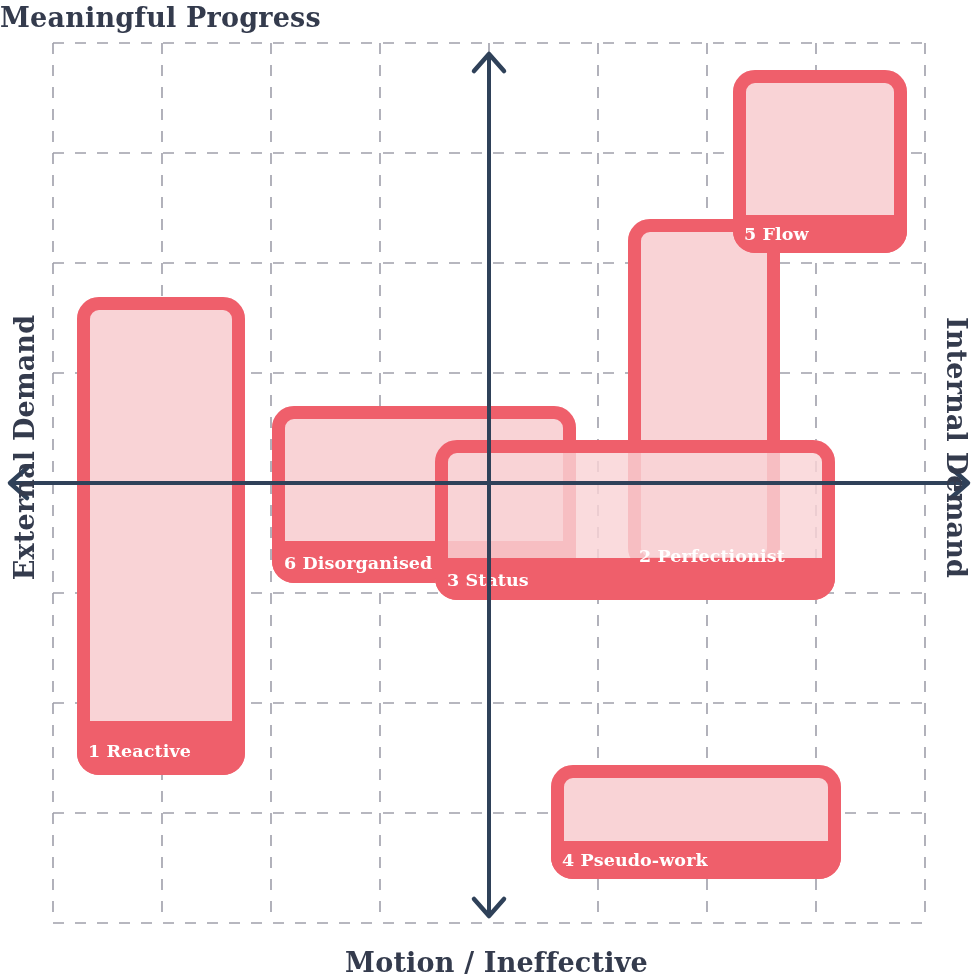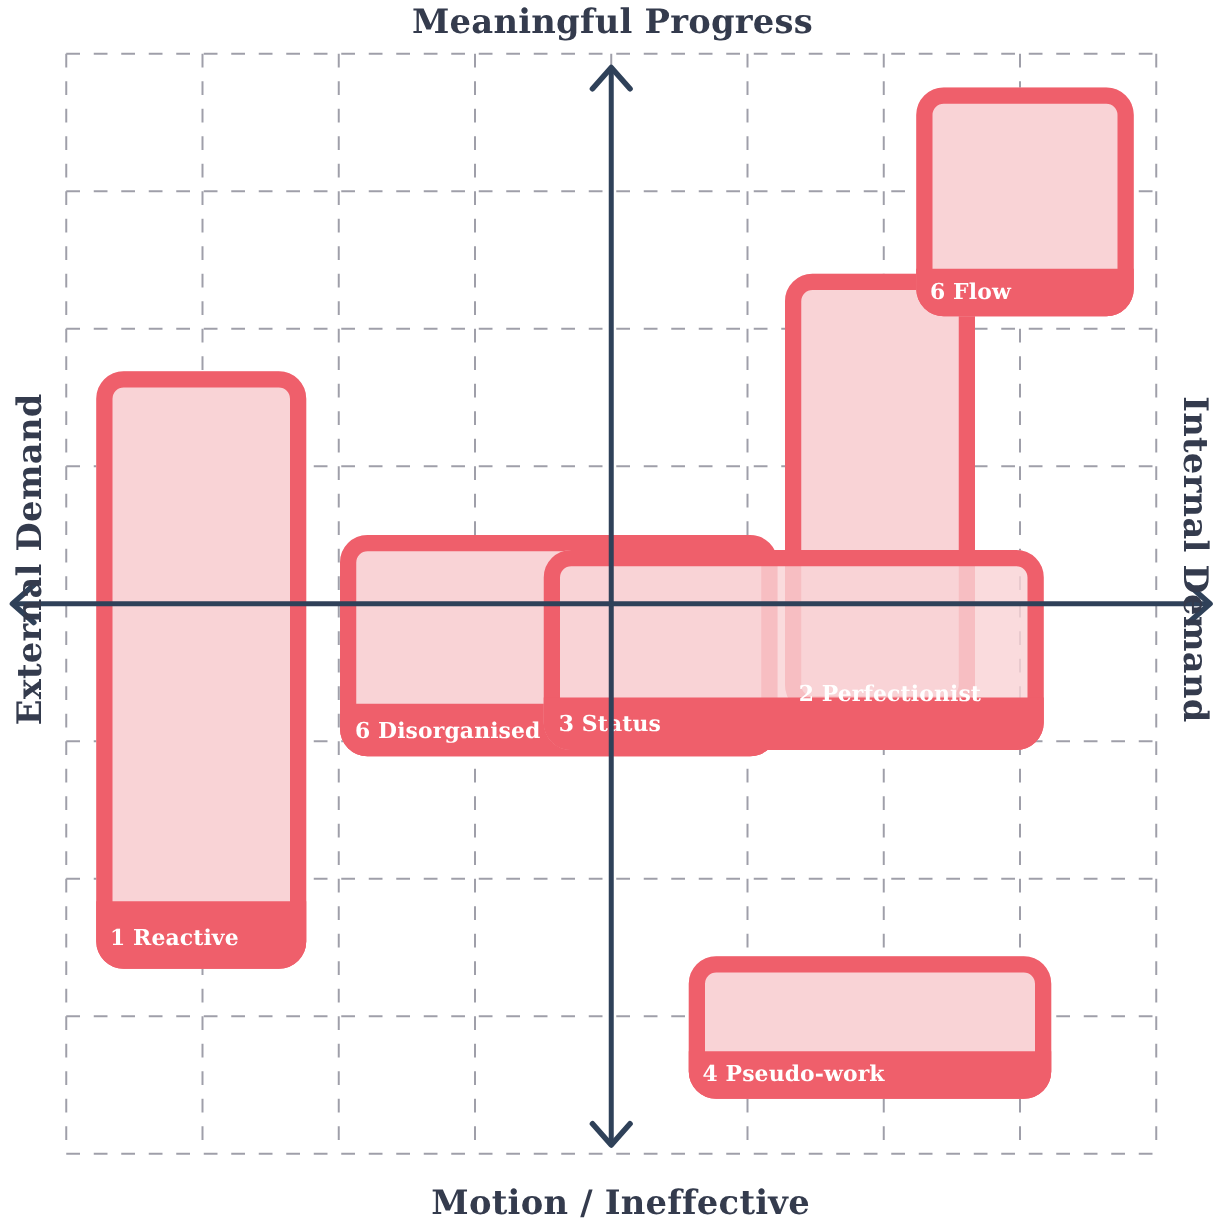--- a/index.html
+++ b/index.html
@@ -8,21 +8,21 @@
 
   .axis-title{
     position:absolute;
     color:#343b4d;
     font-family:"DejaVu Serif",serif;
     font-weight:700;
     font-size:27px;
     letter-spacing:0.2px;
     white-space:nowrap;
   }
-  #title-top{left:0;right:0;top:2px;text-align:center;}
+  #title-top{left:0;right:0;top:2px;text-align:left;}
   #title-bottom{left:0;right:0;bottom:2px;text-align:center;padding-left:13px;}
   #title-left{
     left:-116px;top:432px;width:280px;text-align:center;
     transform:rotate(-90deg);transform-origin:center center;
   }
   #title-right{
     left:816px;top:432px;width:280px;text-align:center;
     transform:rotate(90deg);transform-origin:center center;
   }
 
@@ -66,37 +66,37 @@
     </g>
   </svg>
 
   <div style="position:absolute;left:77px;top:297px;width:168px;height:478px;">
     <div style="position:absolute;inset:0;background:#f9d3d6;border-radius:22px;"></div>
     <div style="position:absolute;inset:0;border:13px solid #ef5f6b;border-radius:22px;box-sizing:border-box;"></div>
     <div style="position:absolute;left:0;right:0;bottom:0;height:54px;background:#ef5f6b;border-radius:0 0 22px 22px;"></div>
     <span class="qlabel" style="left:11px;bottom:14px;margin-top:28px;">1 Reactive</span>
   </div>
 
-  <div style="position:absolute;left:272px;top:428px;width:350px;height:177px;">
+  <div style="position:absolute;left:272px;top:406px;width:304px;height:177px;">
     <div style="position:absolute;inset:0;background:#f9d3d6;border-radius:22px;"></div>
     <div style="position:absolute;inset:0;border:13px solid #ef5f6b;border-radius:22px;box-sizing:border-box;"></div>
     <div style="position:absolute;left:0;right:0;bottom:0;height:42px;background:#ef5f6b;border-radius:0 0 22px 22px;"></div>
     <span class="qlabel" style="left:12px;bottom:10px;">6 Disorganised</span>
   </div>
 
   <div style="position:absolute;left:628px;top:219px;width:152px;height:351px;">
     <div style="position:absolute;inset:0;background:#f9d3d6;border-radius:22px;"></div>
     <div style="position:absolute;inset:0;border:13px solid #ef5f6b;border-radius:22px;box-sizing:border-box;"></div>
   </div>
 
   <div style="position:absolute;left:733px;top:70px;width:174px;height:183px;">
     <div style="position:absolute;inset:0;background:#f9d3d6;border-radius:22px;"></div>
     <div style="position:absolute;inset:0;border:13px solid #ef5f6b;border-radius:22px;box-sizing:border-box;"></div>
     <div style="position:absolute;left:0;right:0;bottom:0;height:38px;background:#ef5f6b;border-radius:0 0 22px 22px;"></div>
-    <span class="qlabel" style="left:11px;bottom:9px;">6 Flow</span>
+    <span class="qlabel" style="left:11px;bottom:9px;">5 Flow</span>
   </div>
 
   <div style="position:absolute;left:435px;top:440px;width:400px;height:160px;">
     <div style="position:absolute;inset:0;background:rgba(249,211,214,0.82);border-radius:22px;"></div>
     <div style="position:absolute;inset:0;border:13px solid #ef5f6b;border-radius:22px;box-sizing:border-box;"></div>
     <div style="position:absolute;left:0;right:0;bottom:0;height:42px;background:#ef5f6b;border-radius:0 0 22px 22px;"></div>
     <span class="qlabel" style="left:12px;bottom:10px;">3 Status</span>
   </div>
 
   <span class="qlabel" style="left:639px;top:546px;">2 Perfectionist</span>

